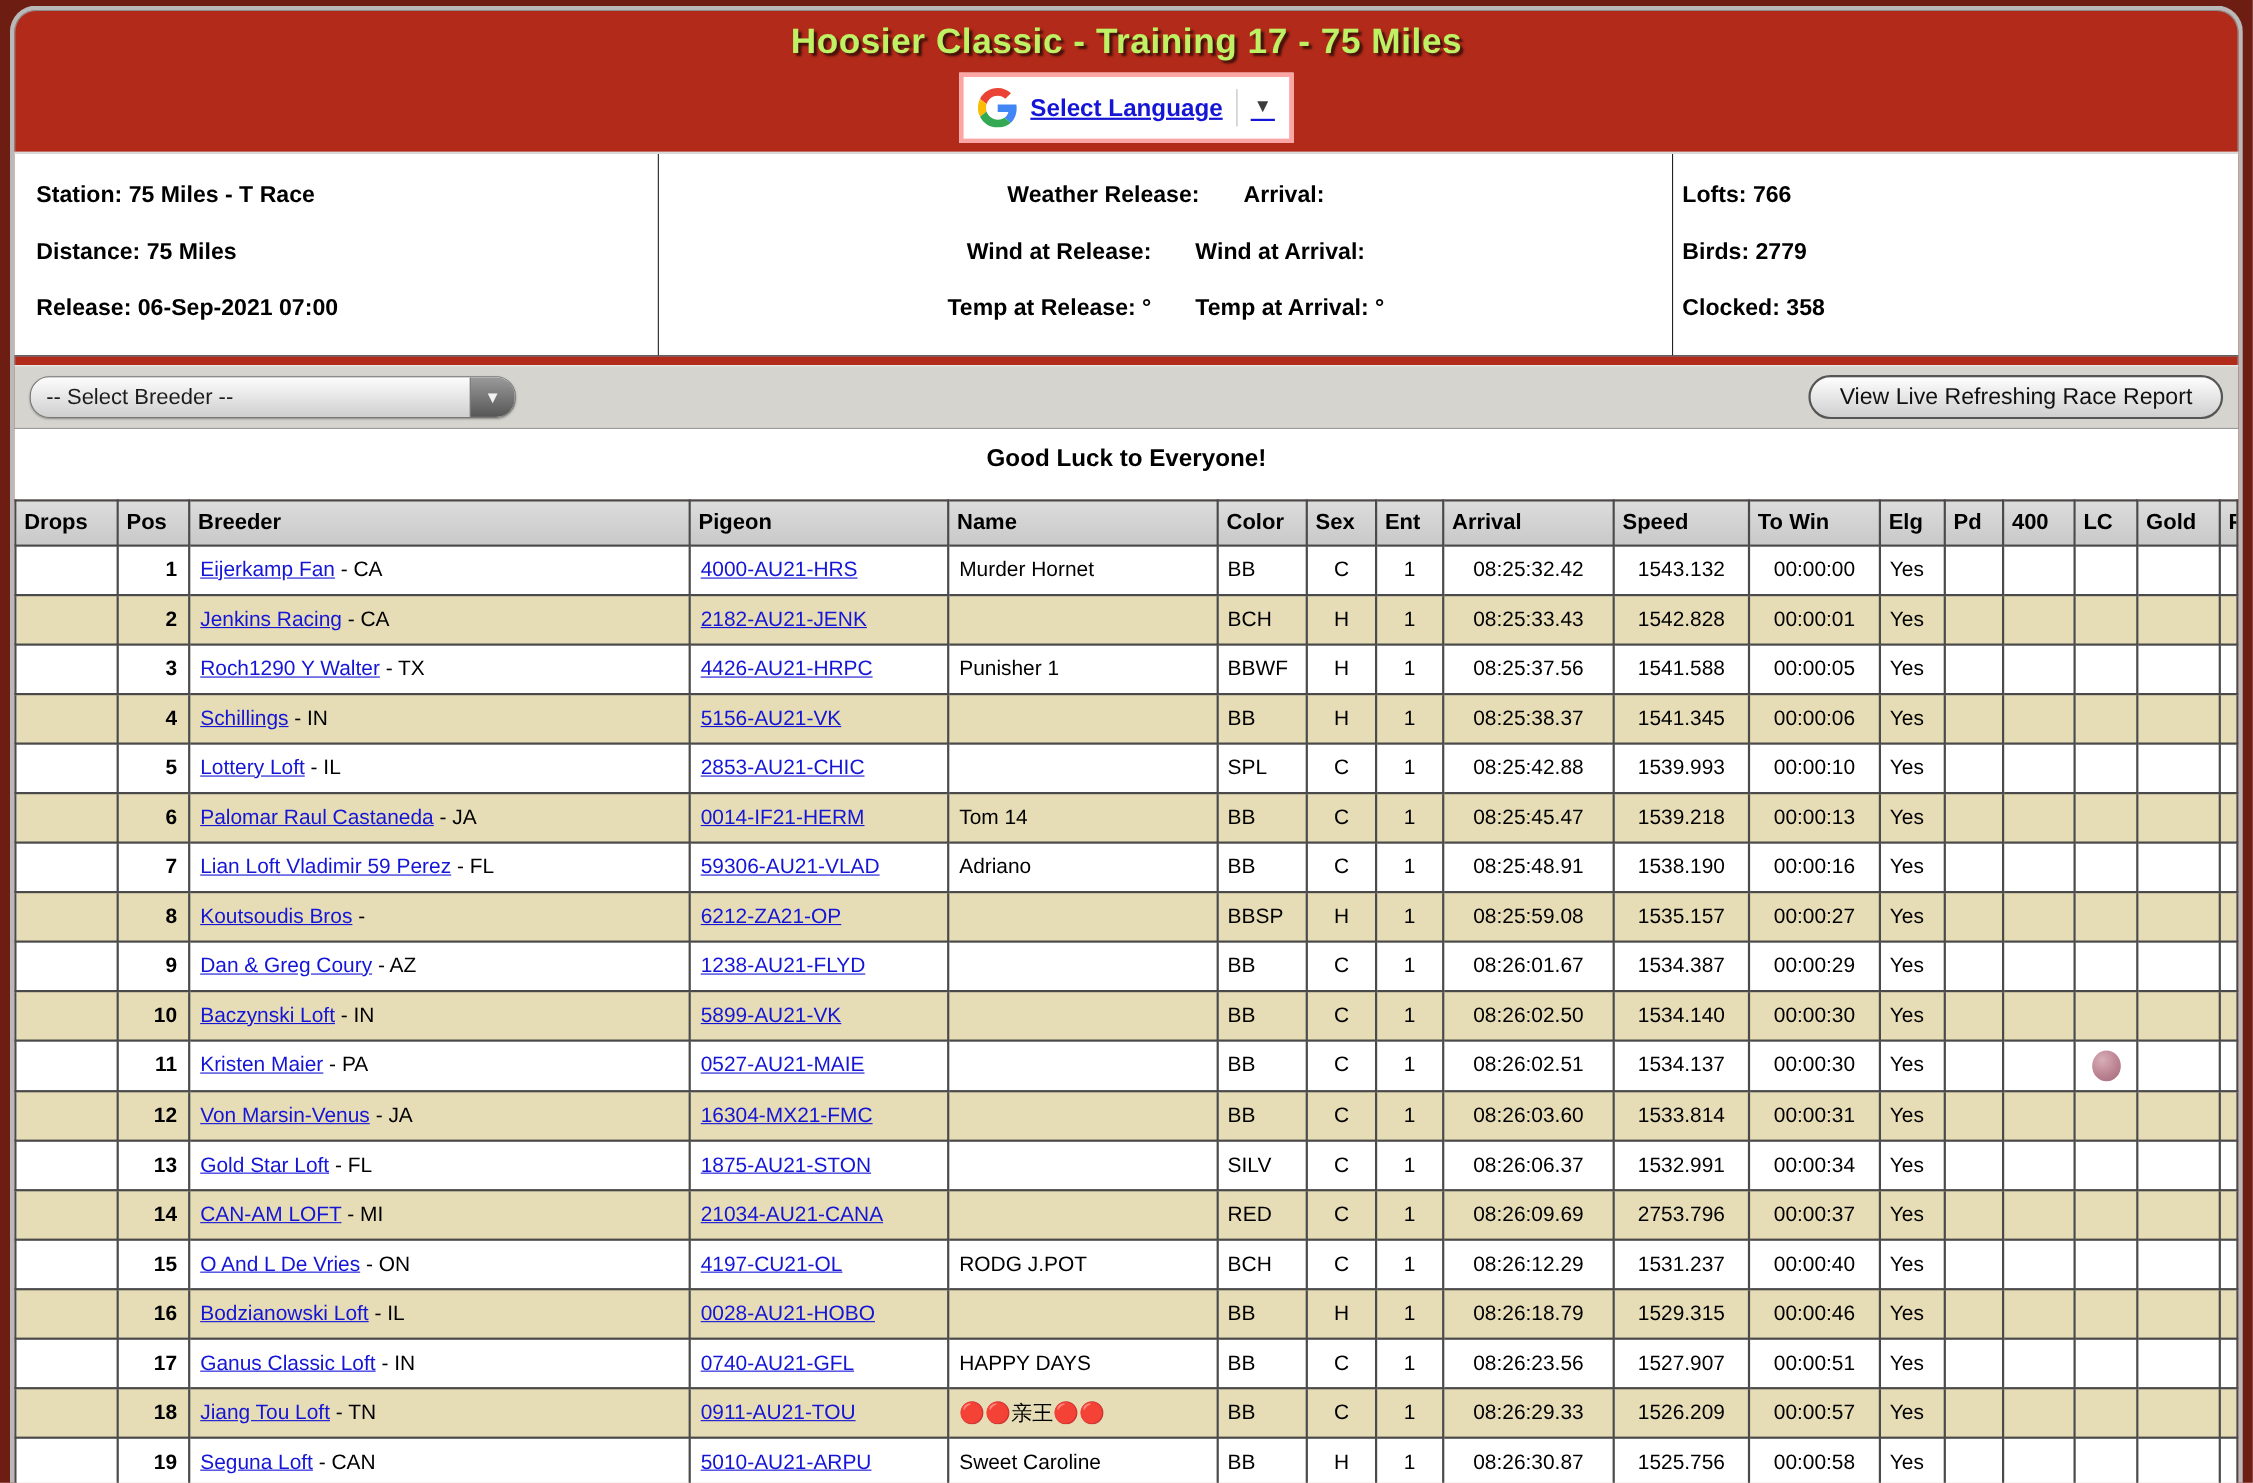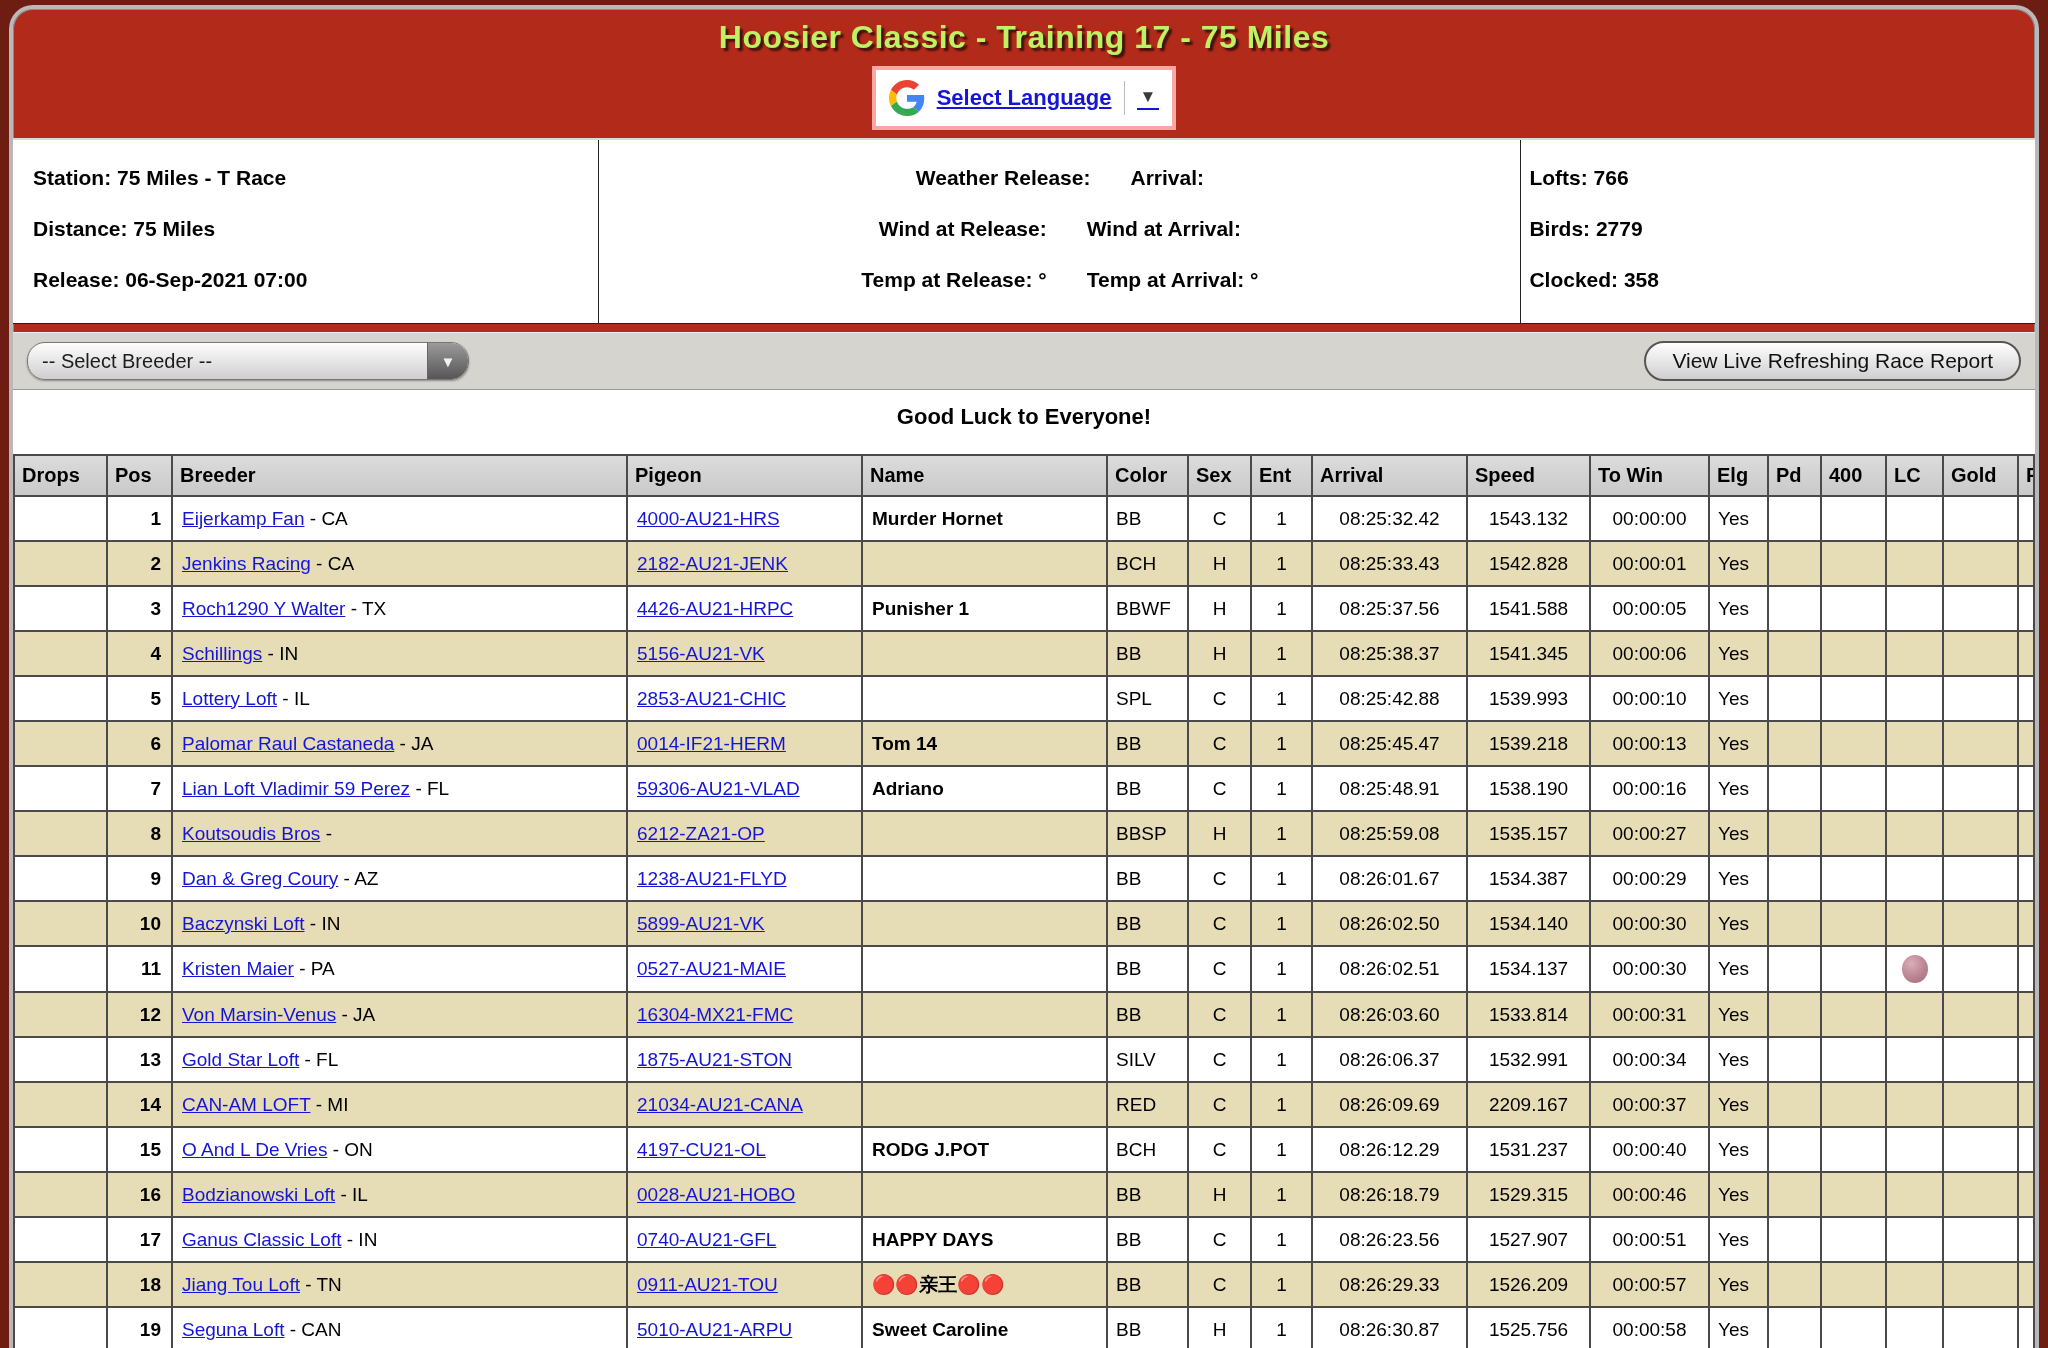--- a/index.html
+++ b/index.html
@@ -96,21 +96,21 @@
     height:27px;box-sizing:content-box;
   }
   th{
     background:linear-gradient(#dcdcdc,#c9c9c9);
     text-align:left;font-size:20px;padding:6px 4px 6px 7px;
   }
   tr.white td{background:#ffffff;}
   tr.tan td{background:#E6DCB5;}
   td a{color:#1515D6;text-decoration:underline;cursor:pointer;}
   .c-pos{text-align:right;font-weight:bold;padding-right:10px;}
-  .c-name{font-weight:bold;}
+  .c-name{font-weight:normal;}
   .c-sex,.c-ent,.c-arrival,.c-speed,.c-towin{text-align:center;}
   .c-color,.c-elg{text-align:left;padding-left:8px;}
   .c-breeder,.c-pigeon,.c-name{padding-left:9px;}
   
   th:nth-child(1){width:80px;}  th:nth-child(2){width:52px;}
   th:nth-child(3){width:442px;} th:nth-child(4){width:222px;}
   th:nth-child(5){width:232px;} th:nth-child(6){width:68px;}
   th:nth-child(7){width:50px;}  th:nth-child(8){width:48px;}
   th:nth-child(9){width:142px;} th:nth-child(10){width:110px;}
   th:nth-child(11){width:106px;}th:nth-child(12){width:46px;}
@@ -467,21 +467,21 @@
         <tr class="tan">
           <td class="c-drops"></td>
           <td class="c-pos">14</td>
           <td class="c-breeder"><a>CAN-AM LOFT</a> - MI</td>
           <td class="c-pigeon"><a>21034-AU21-CANA</a></td>
           <td class="c-name"></td>
           <td class="c-color">RED</td>
           <td class="c-sex">C</td>
           <td class="c-ent">1</td>
           <td class="c-arrival">08:26:09.69</td>
-          <td class="c-speed">2209.167</td>
+          <td class="c-speed">2753.796</td>
           <td class="c-towin">00:00:37</td>
           <td class="c-elg">Yes</td>
           <td class="c-pd"></td>
           <td class="c-c400"></td>
           <td class="c-lc"></td>
           <td class="c-gold"></td>
           <td class="c-platinum"></td>
         </tr>
         <tr class="white">
           <td class="c-drops"></td>

